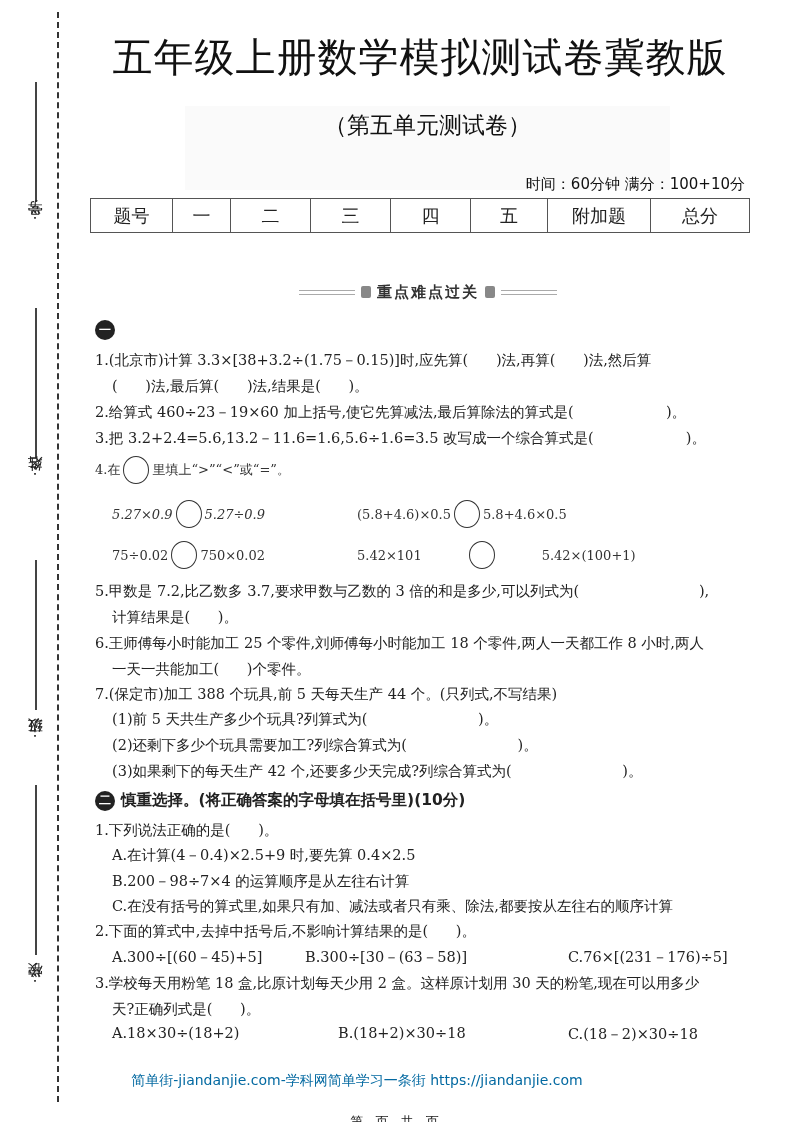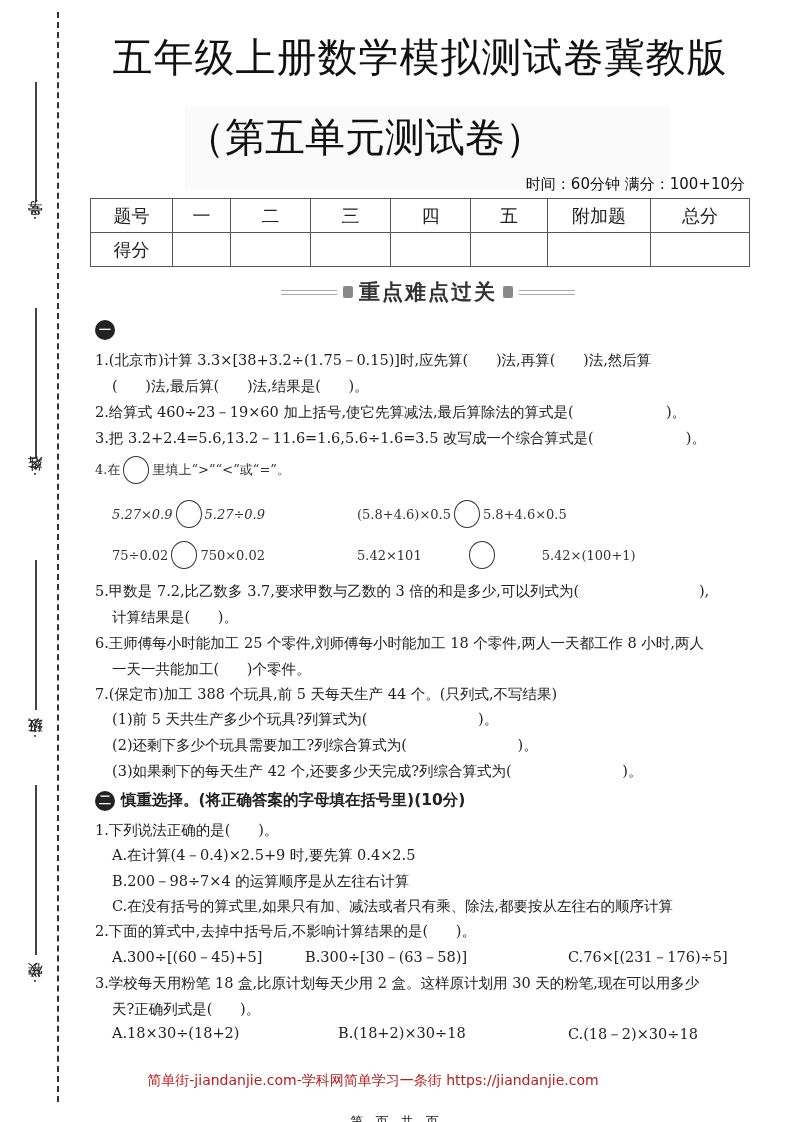--- a/index.html
+++ b/index.html
@@ -6,40 +6,40 @@
   html, body { width: 793px; height: 1122px; background: #fff; overflow: hidden; }
   body { position: relative; font-family: "DejaVu Serif", "Liberation Serif", serif; color: #222; }
 
   
   .binding-line { position: absolute; left: 57px; top: 12px; height: 1090px; border-left: 2px dashed #333; }
   .bind-field { position: absolute; left: 14px; width: 30px; }
   .bind-field .line { position: absolute; left: 21px; width: 2px; background: #444; }
   .bind-field .label { position: absolute; left: 10px; width: 22px; font-family: "DejaVu Sans", sans-serif; font-size: 15px; writing-mode: vertical-rl; transform: rotate(180deg); line-height: 22px; color: #222; }
 
   .main-title { position: absolute; left: 0; width: 840px; top: 30px; text-align: center; font-family: "DejaVu Sans", sans-serif; font-size: 40px; font-weight: 400; color: #111; letter-spacing: 1px; }
-  .sub-title { position: absolute; left: 185px; width: 485px; top: 106px; height: 84px; background: #fafafa; font-family: "DejaVu Sans", sans-serif; font-size: 40px; color: #111; padding-top: 4px; }
+  .sub-title { position: absolute; left: 185px; width: 485px; top: 106px; height: 84px; background: #fafafa; text-align: center; font-family: "DejaVu Sans", sans-serif; font-size: 23px; color: #111; padding-top: 4px; }
   .time-info { position: absolute; right: 48px; top: 175px; font-family: "DejaVu Sans", sans-serif; font-size: 15px; color: #111; }
 
   table.score { position: absolute; left: 90px; top: 198px; width: 660px; border-collapse: collapse; font-family: "DejaVu Sans", sans-serif; font-size: 18px; }
   table.score td { border: 1.5px solid #555; text-align: center; height: 34px; color: #222; }
 
   .banner { position: absolute; left: 272px; top: 280px; width: 312px; height: 24px; display: flex; align-items: center; justify-content: center; }
   .banner .rule { width: 56px; height: 5px; border-top: 1px solid #aaa; border-bottom: 1px solid #aaa; }
   .banner .deco { width: 10px; height: 12px; background: #888; margin: 0 6px; border-radius: 2px; }
-  .banner .text { font-family: "DejaVu Sans", sans-serif; font-weight: bold; font-size: 21px; color: #333; letter-spacing: 2px; }
+  .banner .text { font-family: "DejaVu Sans", sans-serif; font-weight: bold; font-size: 15px; color: #333; letter-spacing: 2px; }
 
   .section-head { position: absolute; left: 95px; display: flex; align-items: center; font-family: "DejaVu Sans", sans-serif; font-size: 15.5px; font-weight: bold; color: #222; }
   .section-head .badge { width: 20px; height: 20px; border-radius: 50%; background: #222; color: #fff; font-size: 12px; display: flex; align-items: center; justify-content: center; margin-right: 6px; }
 
   .line { position: absolute; left: 95px; font-size: 14.5px; white-space: pre; color: #222; }
   .indent { left: 112px; }
   .circle { display: inline-block; width: 26px; height: 28px; border: 1.4px solid #333; border-radius: 50%; vertical-align: middle; margin: 0 3px; }
   .cmp { position: absolute; font-size: 13px; white-space: pre; display: flex; align-items: center; color: #333; }
 
-  .footer-site { position: absolute; left: 16px; width: 714px; top: 1072px; text-align: center; font-family: "DejaVu Sans", sans-serif; font-size: 14px; color: #b91c1c; }
+  .footer-site { position: absolute; left: 0; width: 714px; top: 1072px; text-align: center; font-family: "DejaVu Sans", sans-serif; font-size: 14px; color: #0369a1; }
   .footer-page { position: absolute; left: 0; width: 793px; top: 1093px; text-align: center; font-family: "DejaVu Sans", sans-serif; font-size: 13px; color: #222; letter-spacing: 4px; margin-top: 20px; }
 </style>
 </head>
 <body>
 
 <div class="binding-line"></div>
 
 <div class="bind-field" style="top:82px;height:180px;">
   <div class="line" style="top:0;height:120px;"></div>
   <div class="label" style="top:130px;">学号：</div>
@@ -65,30 +65,20 @@
   <tbody>
       <tr>
     <td style="width:82px">题号</td>
     <td style="width:58px">一</td>
     <td style="width:80px">二</td>
     <td style="width:80px">三</td>
     <td style="width:80px">四</td>
     <td style="width:77px">五</td>
     <td style="width:103px">附加题</td>
     <td>总分</td>
-  </tr>
-  <tr>
-    <td>得分</td>
-    <td></td>
-    <td></td>
-    <td></td>
-    <td></td>
-    <td></td>
-    <td></td>
-    <td></td>
   </tr>
 </tbody>
   </table>
 
 <div class="banner">
   <div class="rule"></div>
   <div class="deco"></div>
   <span class="text">重点难点过关</span>
   <div class="deco"></div>
   <div class="rule"></div>

